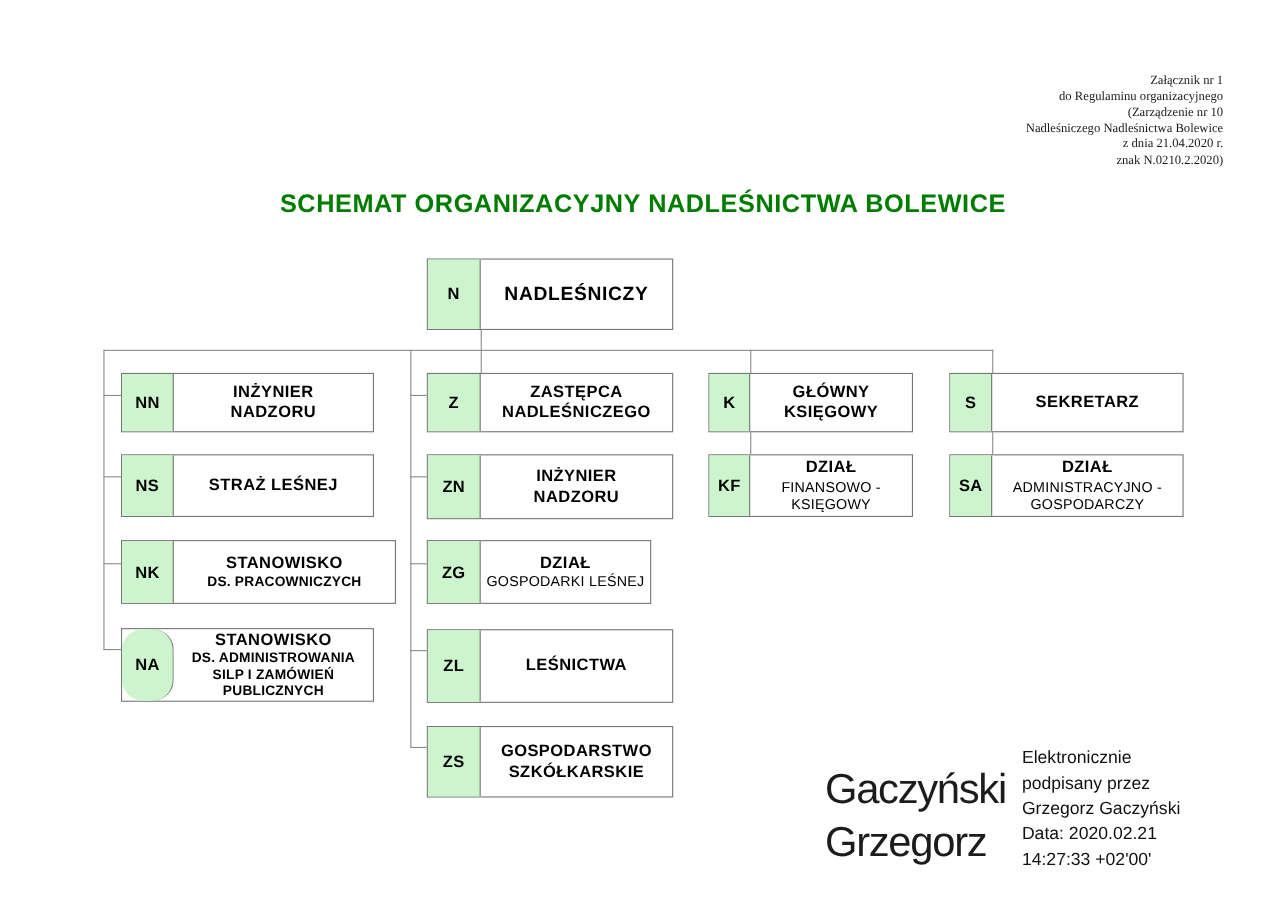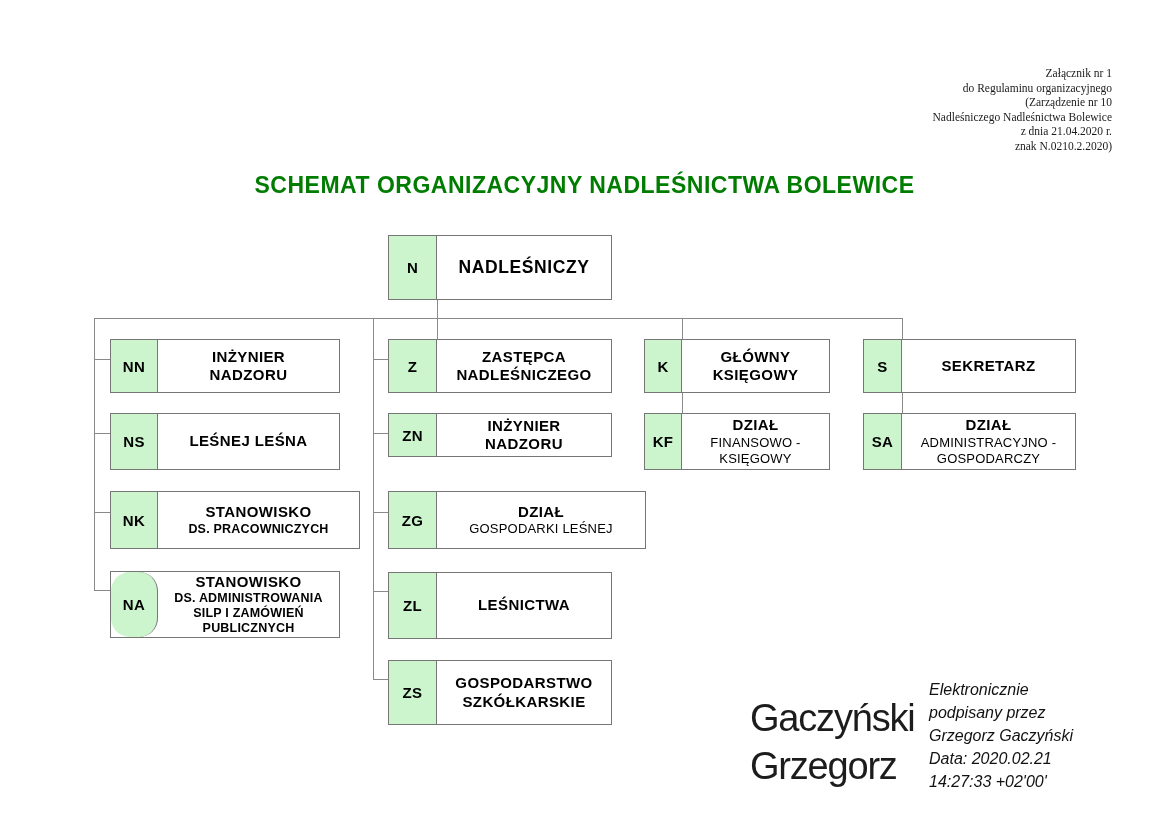--- a/index.html
+++ b/index.html
@@ -30,21 +30,21 @@
          justify-content:center;text-align:center;padding:1px 2px;box-sizing:border-box;}
   .t-lg{font-size:17.5px;font-weight:bold;letter-spacing:0.6px;line-height:1.2;}
   .t-main{font-size:15px;font-weight:bold;letter-spacing:0.4px;line-height:1.22;}
   .t-smb{font-size:12.5px;font-weight:bold;letter-spacing:0.2px;line-height:1.2;}
   .t-sm{font-size:13px;font-weight:normal;letter-spacing:0.2px;line-height:1.22;}
 
   
   .sig-name{position:absolute;left:750px;top:694px;font-size:38px;line-height:48px;
             letter-spacing:-1.2px;color:#1c1c1c;white-space:nowrap;}
   .sig-info{position:absolute;left:929px;top:678px;font-size:16px;line-height:23px;
-            color:#111;white-space:nowrap;font-style:italic;}
+            color:#111;white-space:nowrap;}
 </style>
 </head>
 <body>
 
 <div class="page">
 
   <div class="annotation">
     <div>Załącznik nr 1</div>
     <div>do Regulaminu organizacyjnego</div>
     <div>(Zarządzenie nr 10</div>
@@ -107,25 +107,25 @@
   <div class="box" style="left:863px;top:339px;width:213px;height:54px;">
     <div class="code" style="width:38px;">S</div>
     <div class="label">
       <div class="t-main">SEKRETARZ</div>
     </div>
   </div>
 
   <div class="box" style="left:110px;top:413px;width:230px;height:57px;">
     <div class="code" style="width:47px;">NS</div>
     <div class="label">
-      <div class="t-main">LEŚNEJ LEŚNA</div>
-    </div>
-  </div>
-
-  <div class="box" style="left:388px;top:413px;width:224px;height:44px;">
+      <div class="t-main">STRAŻ LEŚNEJ</div>
+    </div>
+  </div>
+
+  <div class="box" style="left:388px;top:413px;width:224px;height:59px;">
     <div class="code" style="width:48px;">ZN</div>
     <div class="label">
       <div class="t-main">INŻYNIER</div>
       <div class="t-main">NADZORU</div>
     </div>
   </div>
 
   <div class="box" style="left:644px;top:413px;width:186px;height:57px;">
     <div class="code" style="width:37px;">KF</div>
     <div class="label">
@@ -145,21 +145,21 @@
   </div>
 
   <div class="box" style="left:110px;top:491px;width:250px;height:58px;">
     <div class="code" style="width:47px;">NK</div>
     <div class="label">
       <div class="t-main">STANOWISKO</div>
       <div class="t-smb">DS. PRACOWNICZYCH</div>
     </div>
   </div>
 
-  <div class="box" style="left:388px;top:491px;width:258px;height:58px;">
+  <div class="box" style="left:388px;top:491px;width:204px;height:58px;">
     <div class="code" style="width:48px;">ZG</div>
     <div class="label">
       <div class="t-main">DZIAŁ</div>
       <div class="t-sm">GOSPODARKI LEŚNEJ</div>
     </div>
   </div>
 
   <div class="box" style="left:110px;top:571px;width:230px;height:67px;">
     <div class="code" style="width:47px;border-radius:19px;">NA</div>
     <div class="label">

